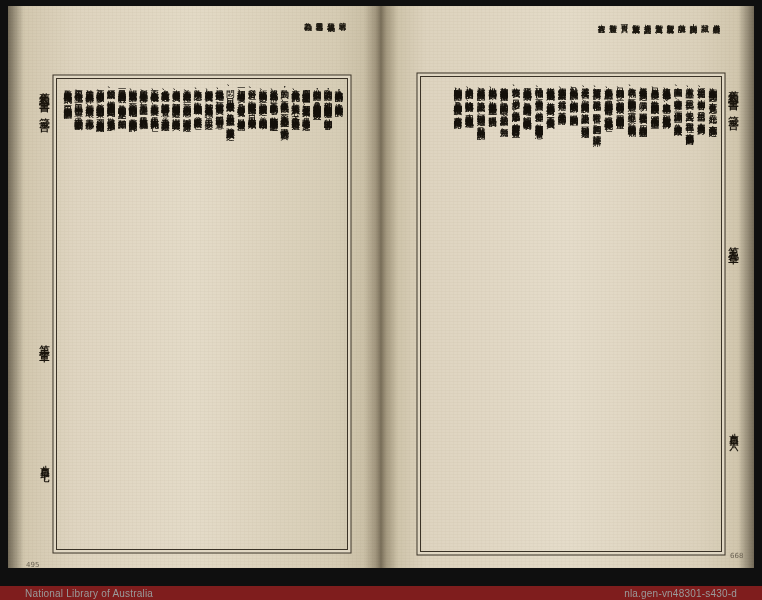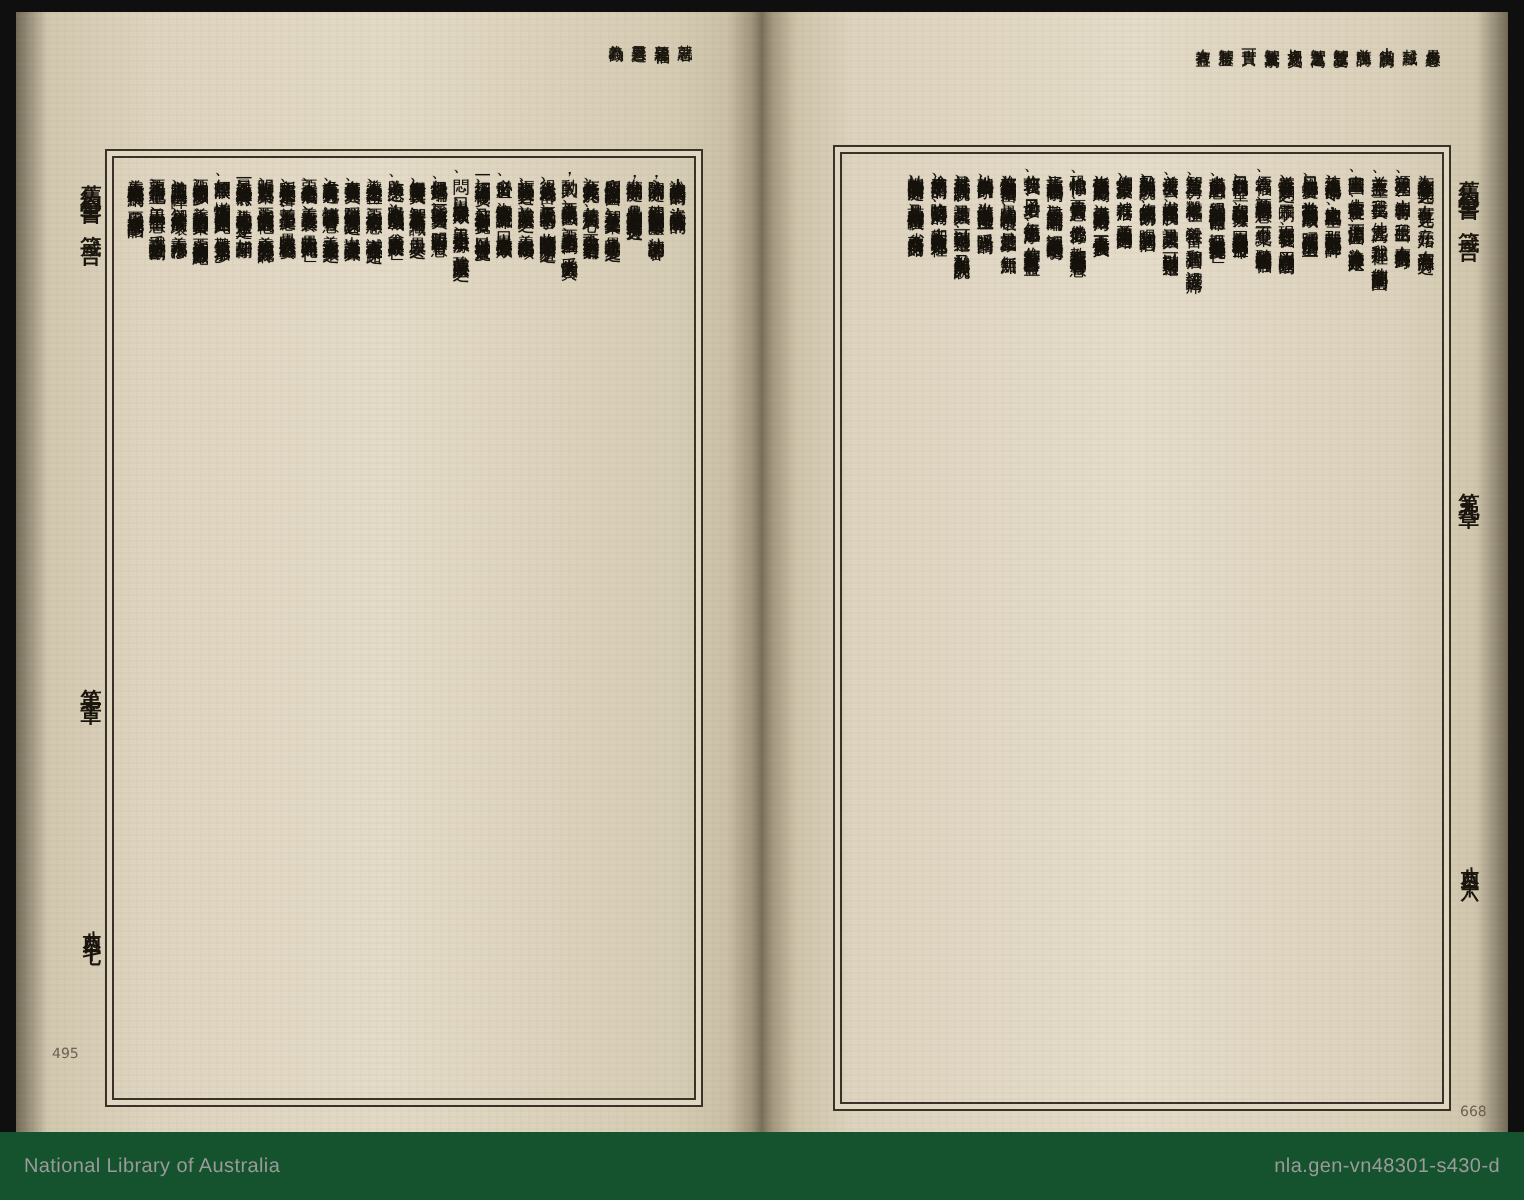--- a/index.html
+++ b/index.html
@@ -144,37 +144,37 @@
   .sl-right-chapter { left: 719px; top: 232px; height: 76px; }
   .sl-right-year { left: 719px; top: 420px; height: 110px; font-size: 9px; letter-spacing: 2px; }
 
   
   .corner-num {
     position: absolute;
     font-size: 7px;
     color: #6a6252;
     font-family: "DejaVu Sans", sans-serif;
   }
-  .cn-left { left: 18px; top: 517px; }
+  .cn-left { left: 18px; top: 555px; }
   .cn-right { left: 722px; top: 546px; }
 
   
   .footer {
     position: absolute;
     left: 0;
     bottom: 0;
     width: 762px;
-    height: 34px;
-    background: #14532d;
+    height: 14px;
+    background: #7f1d1d;
     color: #9a9a9a;
     font-size: 10px;
     display: flex;
     align-items: center;
     justify-content: space-between;
-    padding: 0 12px;
+    padding: 0 25px;
     box-sizing: border-box;
     font-family: "Liberation Sans", sans-serif;
   }
   .footer .left-txt { letter-spacing: 0.2px; }
   .footer .right-txt { letter-spacing: 0.2px; }
 
   
   .texture {
     position: absolute;
     inset: 0;

